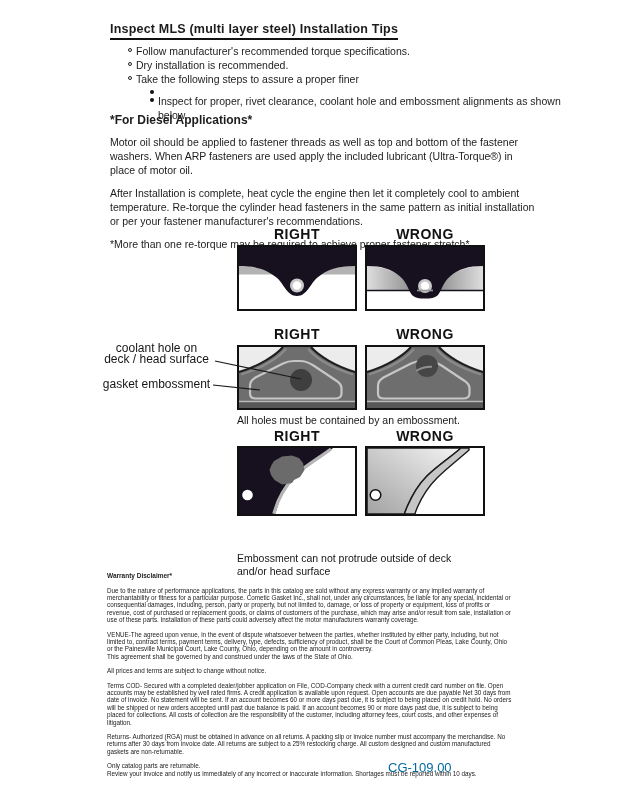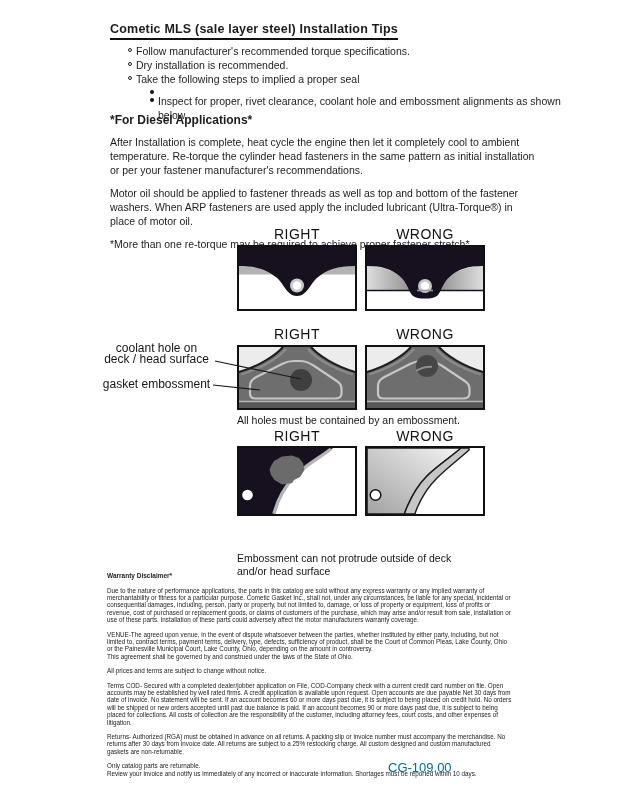--- a/index.html
+++ b/index.html
@@ -25,67 +25,67 @@
   .b-fill {
     width:4px; height:4px; background:#111; border-radius:50%;
     margin:4px 4px 0 0; flex:0 0 auto;
   }
   
   .diesel { position:absolute; left:110px; top:113px; width:430px; }
   .diesel-h { font-size:12px; font-weight:bold; margin-bottom:8px; }
   .diesel p { font-size:10.5px; line-height:14px; margin-bottom:9px; }
   
   .dg-labels { position:absolute; left:237px; width:248px; display:flex; gap:8px; }
-  .dg-label { width:120px; text-align:center; font-size:14px; letter-spacing:0.5px; color:#111; }
+  .dg-label { width:120px; text-align:center; font-size:14px; letter-spacing:0.5px; color:#111;font-weight:bold; }
   .dg-boxes { position:absolute; left:237px; display:flex; gap:8px; }
   .dg-box { display:block; }
   .dg-caption { position:absolute; left:237px; width:250px; font-size:10.5px; line-height:13px; color:#161616; }
   .callout { position:absolute; text-align:center; font-size:12px; line-height:11px; color:#161616; }
   .leader-svg { position:absolute; pointer-events:none; }
   
   .warranty { position:absolute; left:107px; top:572px; width:407px; }
   .warranty .w-head { font-size:6.5px; font-weight:bold; line-height:7.5px; }
   .wpara { font-size:6.3px; line-height:7.4px; margin-top:7px; color:#222; }
   .wpara.tight { margin-top:0; }
   
   .doc-code { position:absolute; left:388px; top:760px; font-size:13px; color:#0369a1; }
 </style>
 </head>
 <body>
 
 <div id="page">
 
-  <div class="doc-title">Cometic MLS (sale layer steel) Installation Tips</div>
+  <div class="doc-title">Inspect MLS (multi layer steel) Installation Tips</div>
 
   <div class="tips">
     <div class="tip-row">
       <span class="b-open"></span>
       <span>Follow manufacturer's recommended torque specifications.</span>
     </div>
     <div class="tip-row">
       <span class="b-open"></span>
       <span>Dry installation is recommended.</span>
     </div>
     <div class="tip-row">
       <span class="b-open"></span>
-      <span>Take the following steps to implied a proper seal</span>
+      <span>Take the following steps to assure a proper finer</span>
     </div>
     <div class="tip-row sub">
       <span class="b-fill"></span>
     </div>
     <div class="tip-row sub">
       <span class="b-fill"></span>
       <span>Inspect for proper, rivet clearance, coolant hole and embossment alignments as shown below.</span>
     </div>
   </div>
 
   <div class="diesel">
     <div class="diesel-h">*For Diesel Applications*</div>
+    <p>Motor oil should be applied to fastener threads as well as top and bottom of the fastener washers. When ARP fasteners are used apply the included lubricant (Ultra-Torque®) in place of motor oil.</p>
     <p>After Installation is complete, heat cycle the engine then let it completely cool to ambient temperature. Re-torque the cylinder head fasteners in the same pattern as initial installation or per your fastener manufacturer's recommendations.</p>
-    <p>Motor oil should be applied to fastener threads as well as top and bottom of the fastener washers. When ARP fasteners are used apply the included lubricant (Ultra-Torque®) in place of motor oil.</p>
     <p>*More than one re-torque may be required to achieve proper fastener stretch*</p>
   </div>
 
   <div class="dg-labels" style="top:226px;">
     <span class="dg-label">RIGHT</span>
     <span class="dg-label">WRONG</span>
   </div>
   <div class="dg-boxes" style="top:245px;">
     <svg class="dg-box" width="120" height="66" viewBox="0 0 120 66">
       <rect x="0" y="0" width="120" height="66" fill="#fff"></rect>

